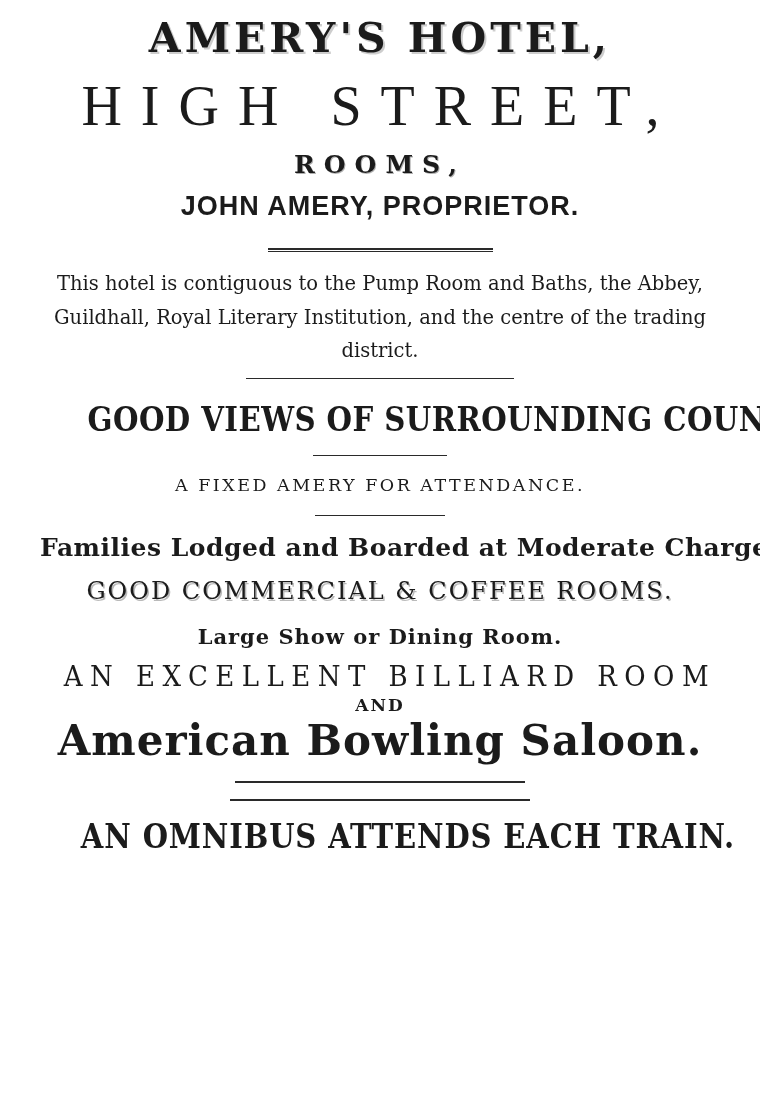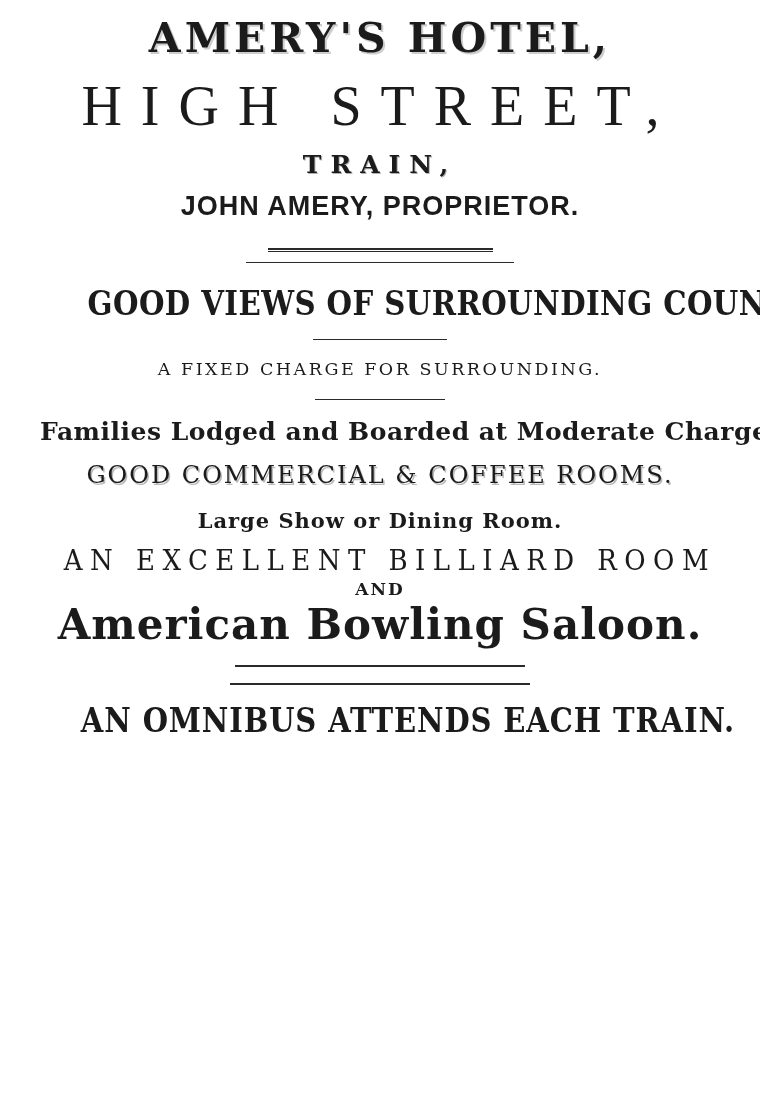--- a/index.html
+++ b/index.html
@@ -146,37 +146,42 @@
 </style>
 </head>
 <body>
 
 <div class="sheet">
 
   <div class="title">AMERY'S HOTEL,</div>
 
   <div class="street">HIGH STREET,</div>
 
-  <div class="city">TRAIN,</div>
+  <div class="city">ROOMS,</div>
 
   <div class="proprietor">JOHN AMERY, PROPRIETOR.</div>
 
   <div class="rule double r1"></div>
 
+  <div class="para intro">
+    <span>This hotel is contiguous to the Pump Room and Baths, the Abbey,</span>
+    <span>Guildhall, Royal Literary Institution, and the centre of the trading</span>
+    <span>district.</span>
+  </div>
 
   <div class="rule r2"></div>
 
   <div class="views">GOOD VIEWS OF SURROUNDING COUNTRY.</div>
 
   <div class="rule r3"></div>
 
   <div class="para tariff">
   </div>
 
-  <div class="attendance">A FIXED CHARGE FOR SURROUNDING.</div>
+  <div class="attendance">A FIXED AMERY FOR ATTENDANCE.</div>
 
   <div class="rule r4"></div>
 
   <div class="families">Families Lodged and Boarded at Moderate Charges.</div>
 
   <div class="rooms">GOOD COMMERCIAL &amp; COFFEE ROOMS.</div>
 
   <div class="dining">Large Show or Dining Room.</div>
 
   <div class="billiard">AN EXCELLENT BILLIARD ROOM</div>

